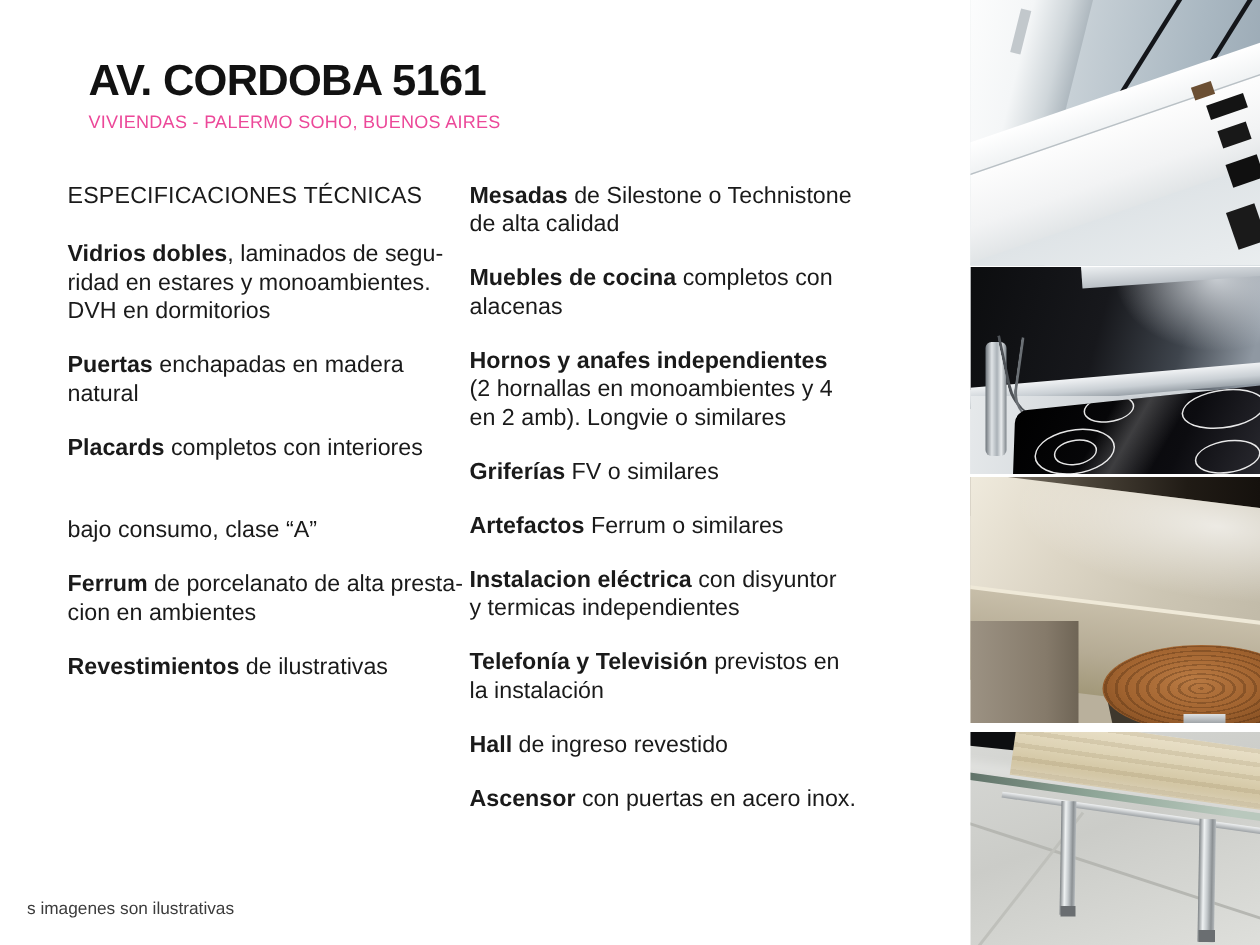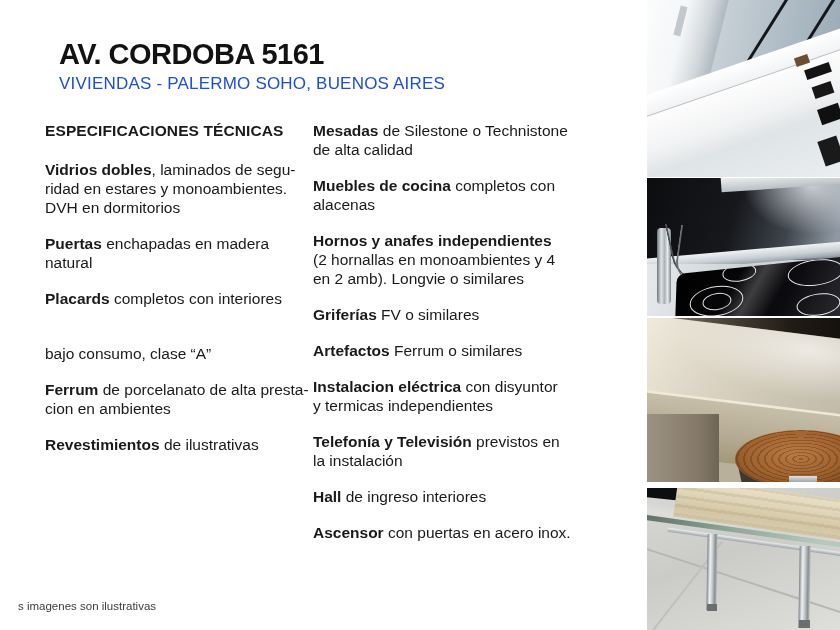--- a/index.html
+++ b/index.html
@@ -4,26 +4,26 @@
 <style>
   * { margin:0; padding:0; box-sizing:border-box; }
   html,body { width:840px; height:630px; }
   body {
     position:relative; overflow:hidden; background:#ffffff;
     font-family:"Liberation Sans", sans-serif; color:#1a1a1a;
   }
   
   .header { position:absolute; left:59px; top:38px; }
   .title { font-size:29px; font-weight:700; letter-spacing:-0.5px; color:#121212; }
-  .subtitle { font-size:17px; color:#1d4ed8; margin-top:3px; letter-spacing:0.2px; }
+  .subtitle { font-size:12px; color:#ec4899; margin-top:3px; letter-spacing:0.2px; }
   
   .col { position:absolute; top:121px; font-size:15.5px; line-height:19px; }
   .col-left { left:45px; width:280px; }
   .col-right { left:313px; width:292px; }
-  .spec-heading { font-weight:700; margin:0 0 20px 0; letter-spacing:0.1px; }
+  .spec-heading { font-weight:400; margin:0 0 20px 0; letter-spacing:0.1px; }
   .spec-item { white-space:pre-line; margin:0 0 17px 0; }
   .spec-term { font-weight:700; }
   
   .footer-note { position:absolute; left:18px; top:600px; font-size:11.5px; color:#3c3c3c; }
   
   .photo { position:absolute; left:647px; width:193px; overflow:hidden; }
   .photo div { position:absolute; }
   
   .p-window { top:0; height:177px;
     background:linear-gradient(100deg,#e3e7e9 0%,#c7d0d6 35%,#aab8c2 70%,#96a5b1 100%); }
@@ -147,21 +147,21 @@
 alacenas</span></p>
       <p class="spec-item"><span class="spec-term">Hornos y anafes independientes</span><span>
 (2 hornallas en monoambientes y 4
 en 2 amb). Longvie o similares</span></p>
       <p class="spec-item"><span class="spec-term">Griferías</span><span> FV o similares</span></p>
       <p class="spec-item"><span class="spec-term">Artefactos</span><span> Ferrum o similares</span></p>
       <p class="spec-item"><span class="spec-term">Instalacion eléctrica</span><span> con disyuntor
 y termicas independientes</span></p>
       <p class="spec-item"><span class="spec-term">Telefonía y Televisión</span><span> previstos en
 la instalación</span></p>
-      <p class="spec-item"><span class="spec-term">Hall</span><span> de ingreso interiores</span></p>
+      <p class="spec-item"><span class="spec-term">Hall</span><span> de ingreso revestido</span></p>
       <p class="spec-item"><span class="spec-term">Ascensor</span><span> con puertas en acero inox.</span></p>
     </div>
 </div>
 
 <div class="footer-note">s imagenes son ilustrativas</div>
 
 <div class="photo p-window" title="Corte de ventana de PVC con doble vidrio">
   <div class="w-left-frame"></div>
   <div class="w-handle"></div>
   <div class="w-glass-line1"></div>

